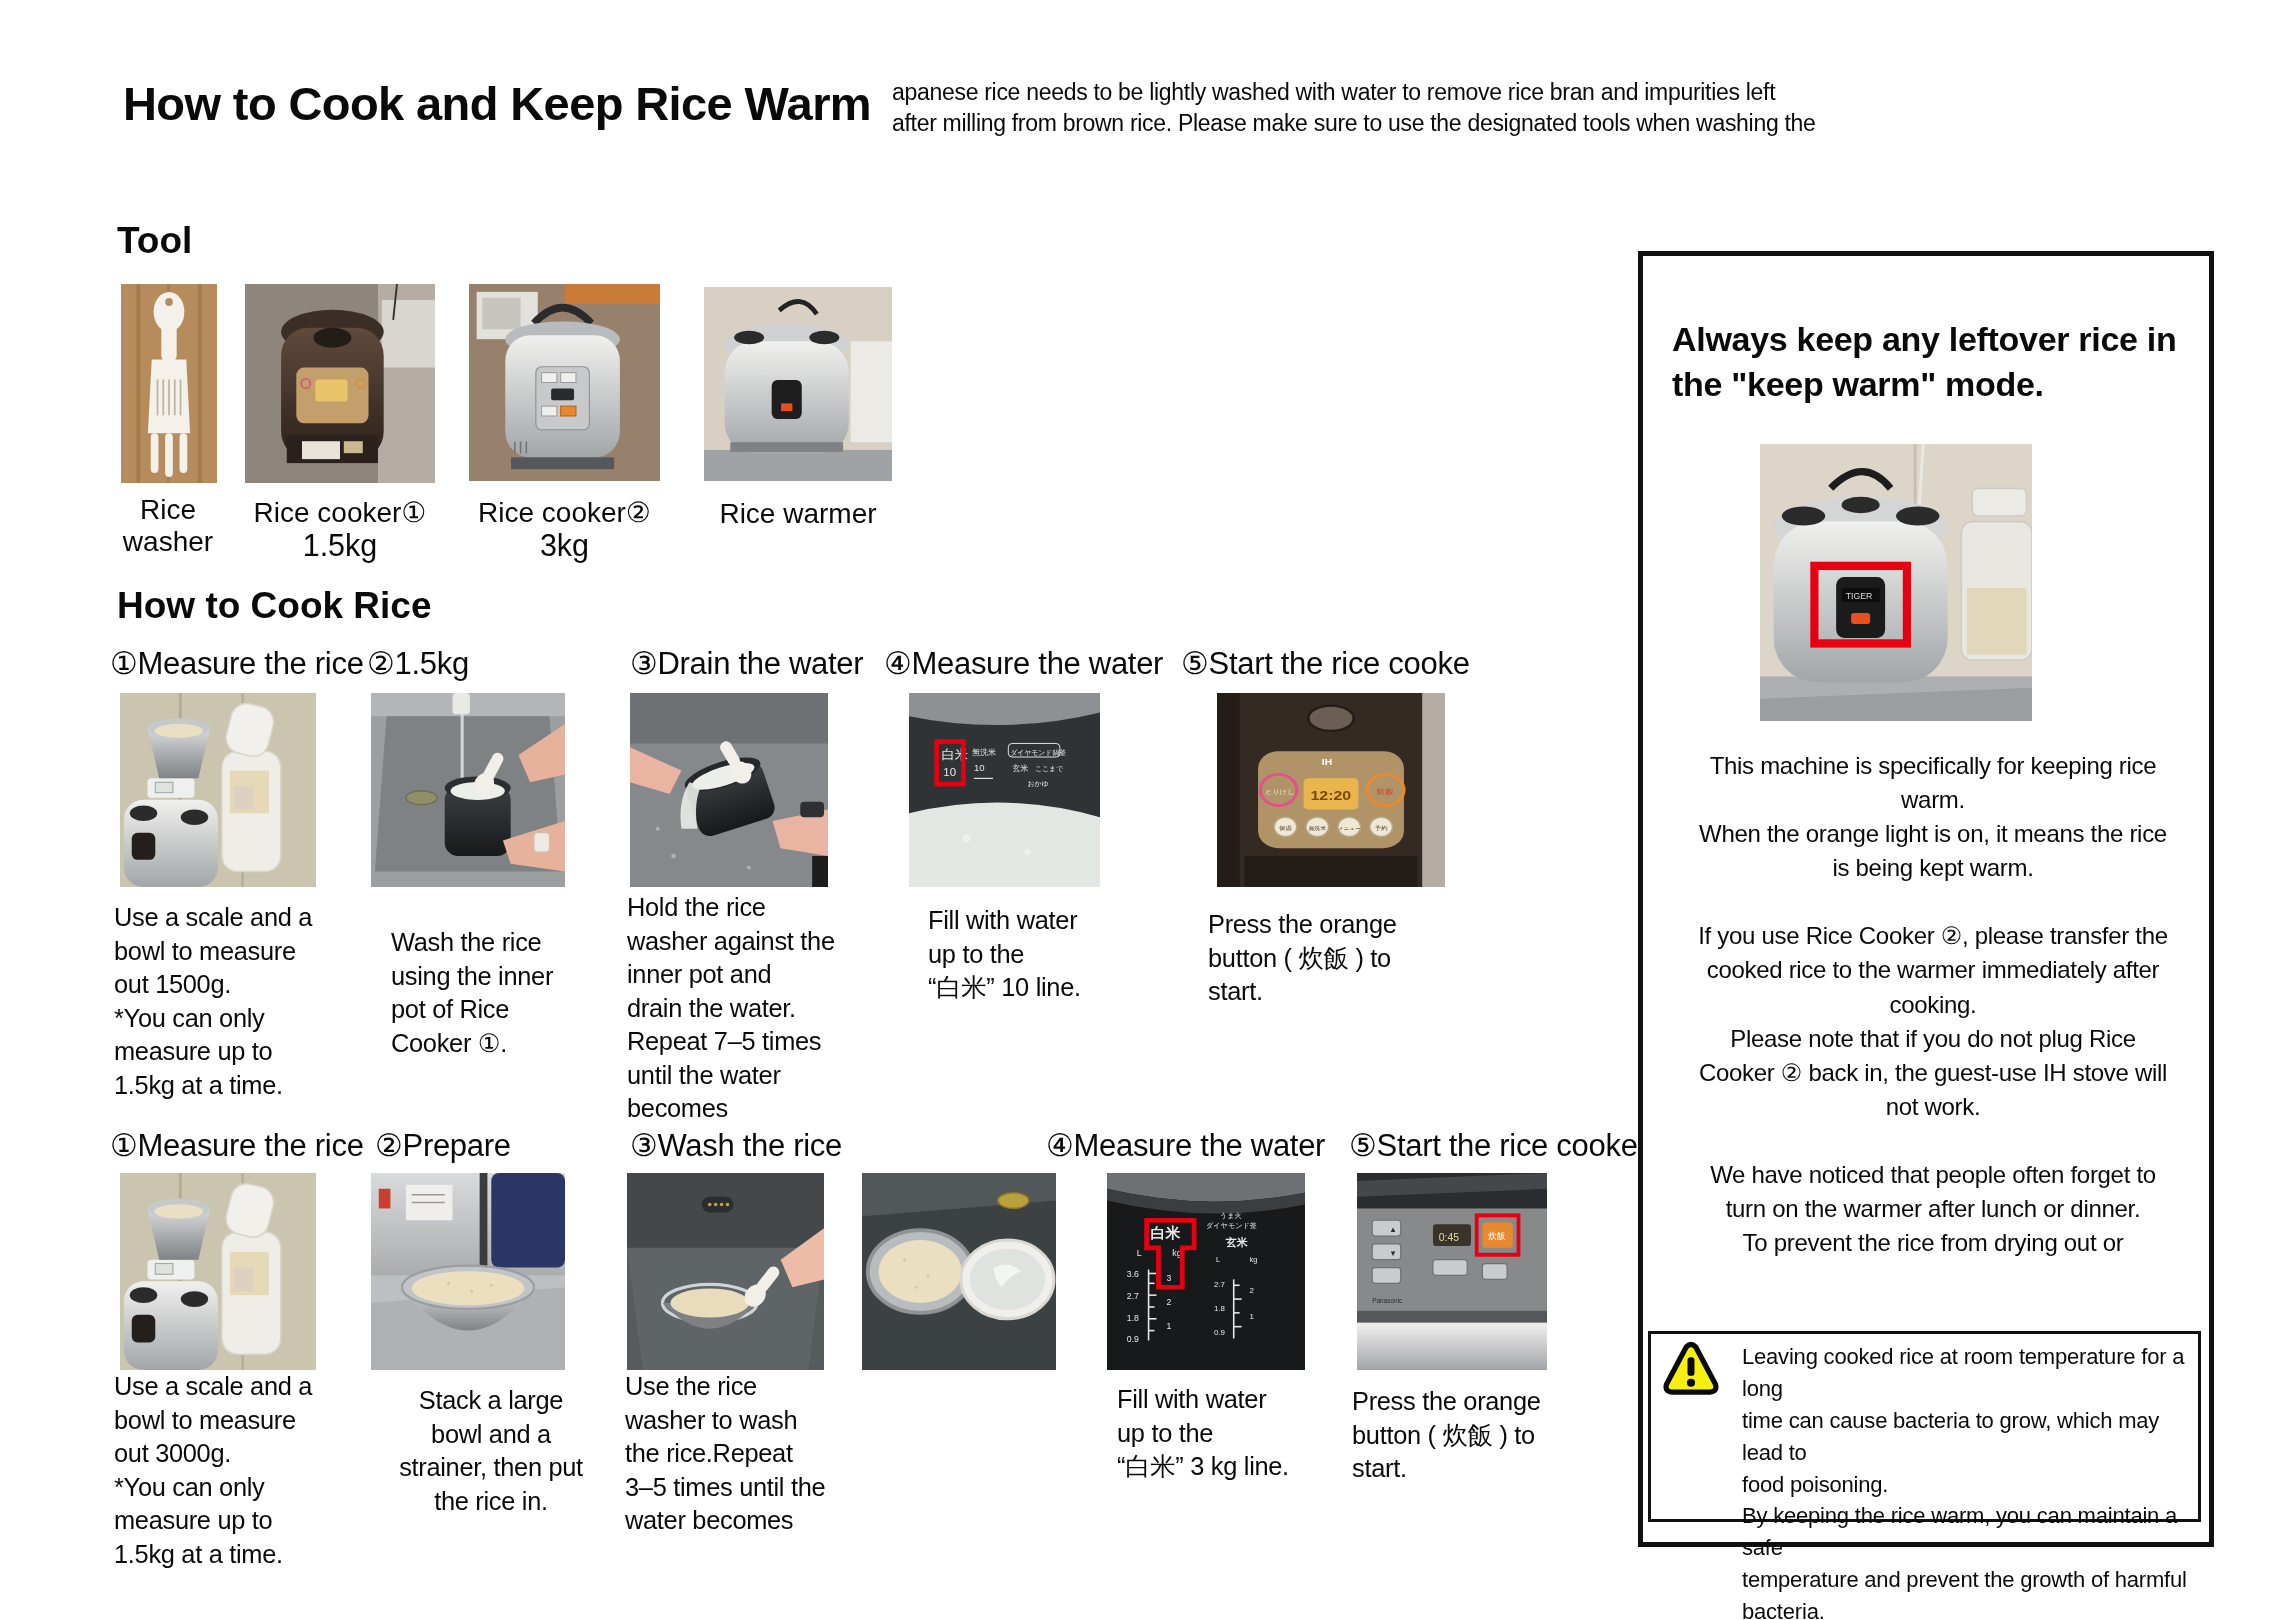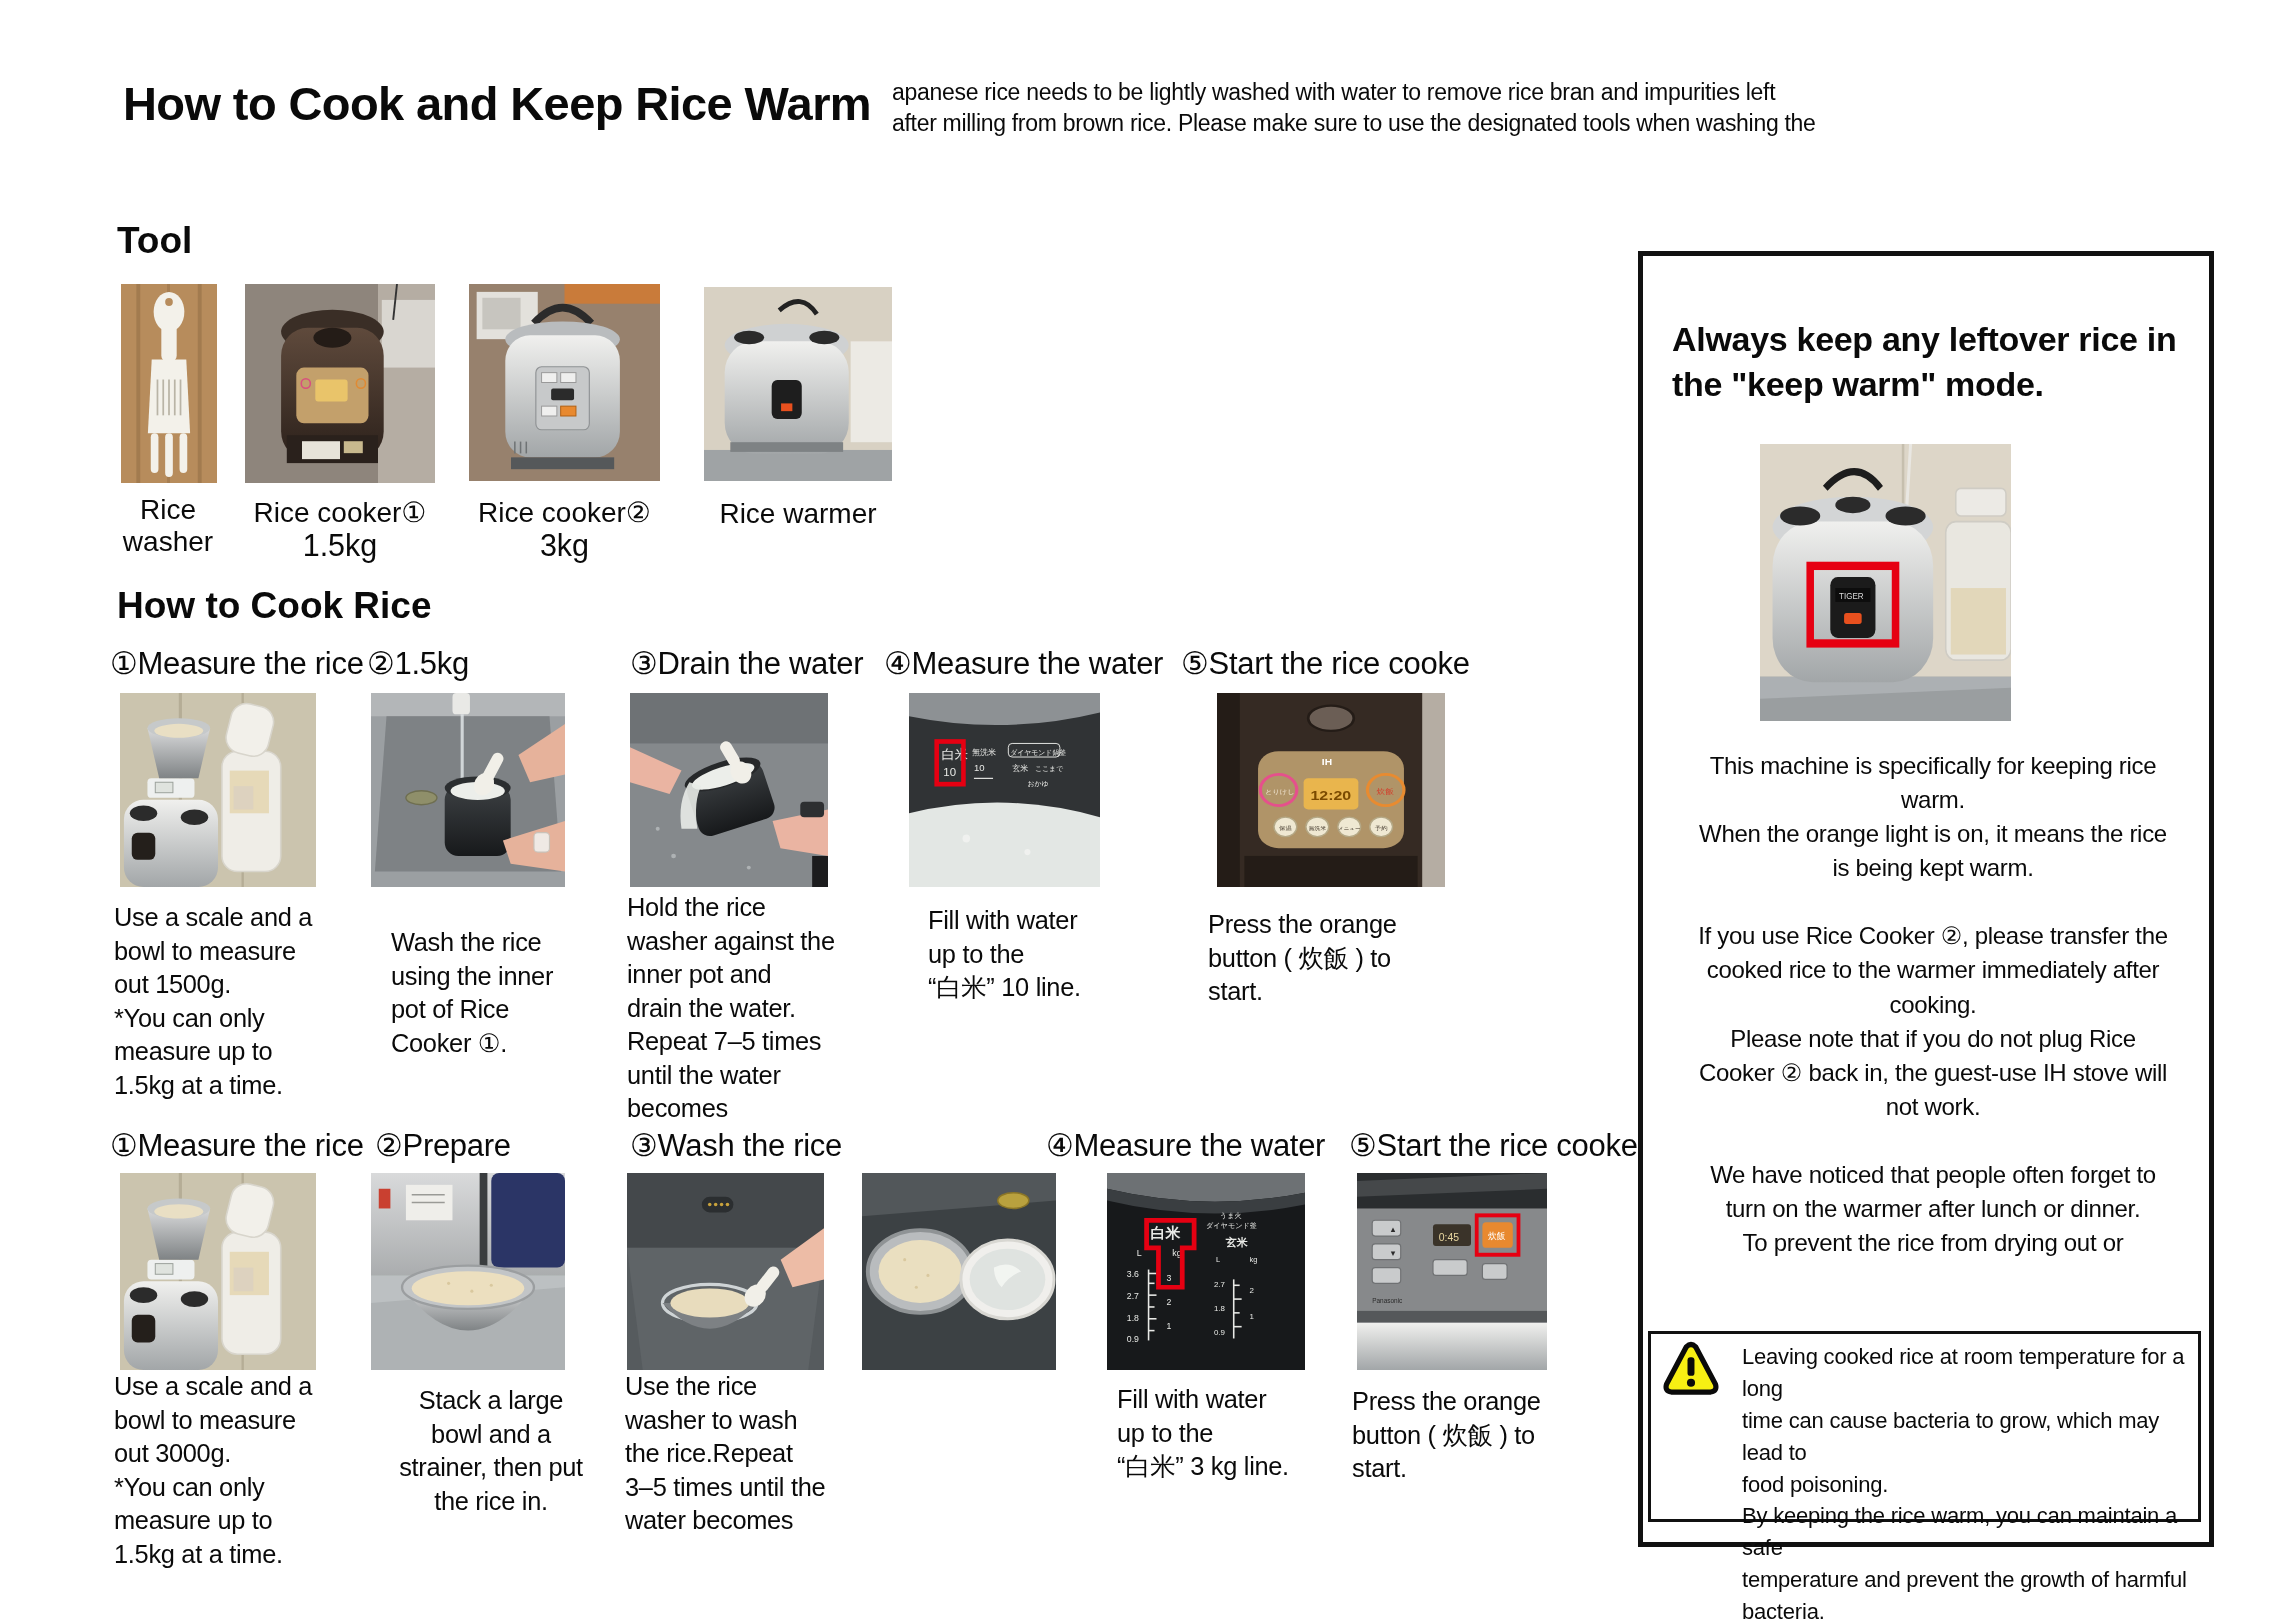--- a/index.html
+++ b/index.html
@@ -471,21 +471,21 @@
 up to the
 “白米” 3 kg line.</div>
 <div class="abs caption pre" style="left:1352px;top:1385px;width:216px;">Press the orange
 button ( 炊飯 ) to
 start.</div>
 
 <div class="sidebox"></div>
 <div class="abs sidehead pre" style="left:1672px;top:317px;width:521px;">Always keep any leftover rice in
 the "keep warm" mode.</div>
 
-<div class="photo" style="left:1760px;top:444px;width:251px;height:277px;">
+<div class="photo" style="left:1760px;top:444px;width:272px;height:277px;">
   <svg viewBox="0 0 100 100" preserveAspectRatio="none">
     <rect width="100" height="100" fill="#ddd6c8"></rect>
     <line x1="57" y1="0" x2="57" y2="100" stroke="#c6bfae" stroke-width="1"></line>
     <path d="M60,0 L58,30" stroke="#e9e7e2" stroke-width="1.2" fill="none"></path>
     <rect x="78" y="16" width="20" height="10" rx="2" fill="#eceae5" stroke="#cfccc4" stroke-width="0.6"></rect>
     <rect x="74" y="28" width="26" height="50" rx="4" fill="#e9e7e0" stroke="#cfccc4" stroke-width="0.6"></rect>
     <rect x="76" y="52" width="22" height="24" fill="#e2d7ba"></rect>
     <rect y="84" width="100" height="16" fill="#9a9ea0"></rect>
     <path d="M0,84 L100,84 L100,88 L0,92 Z" fill="#b4b8ba" opacity="0.7"></path>
     <path d="M26,16 Q38,4 48,16" stroke="#1d1d1d" stroke-width="2.6" fill="none"></path>

